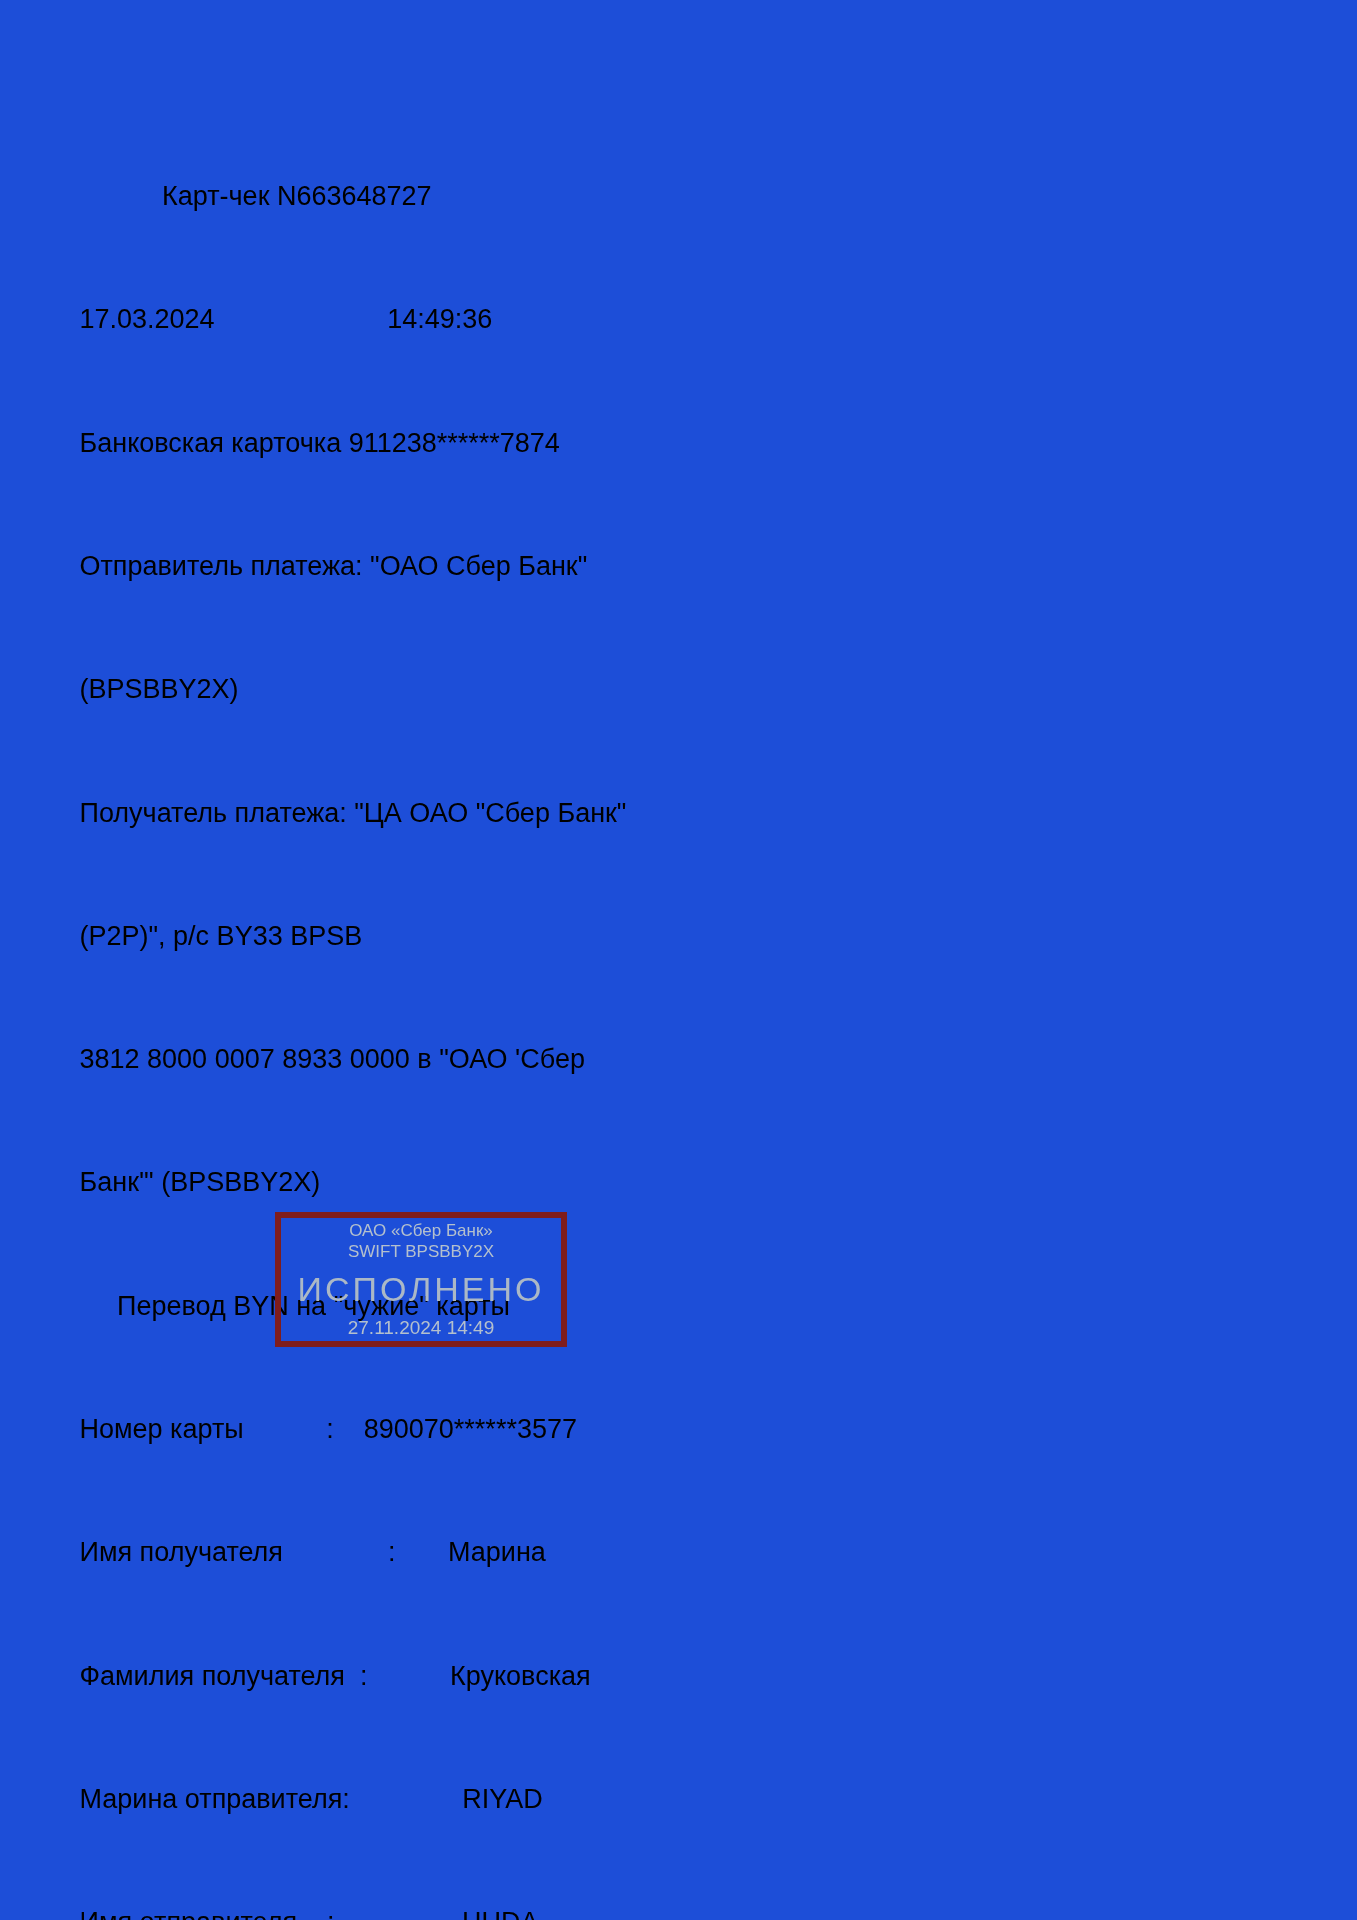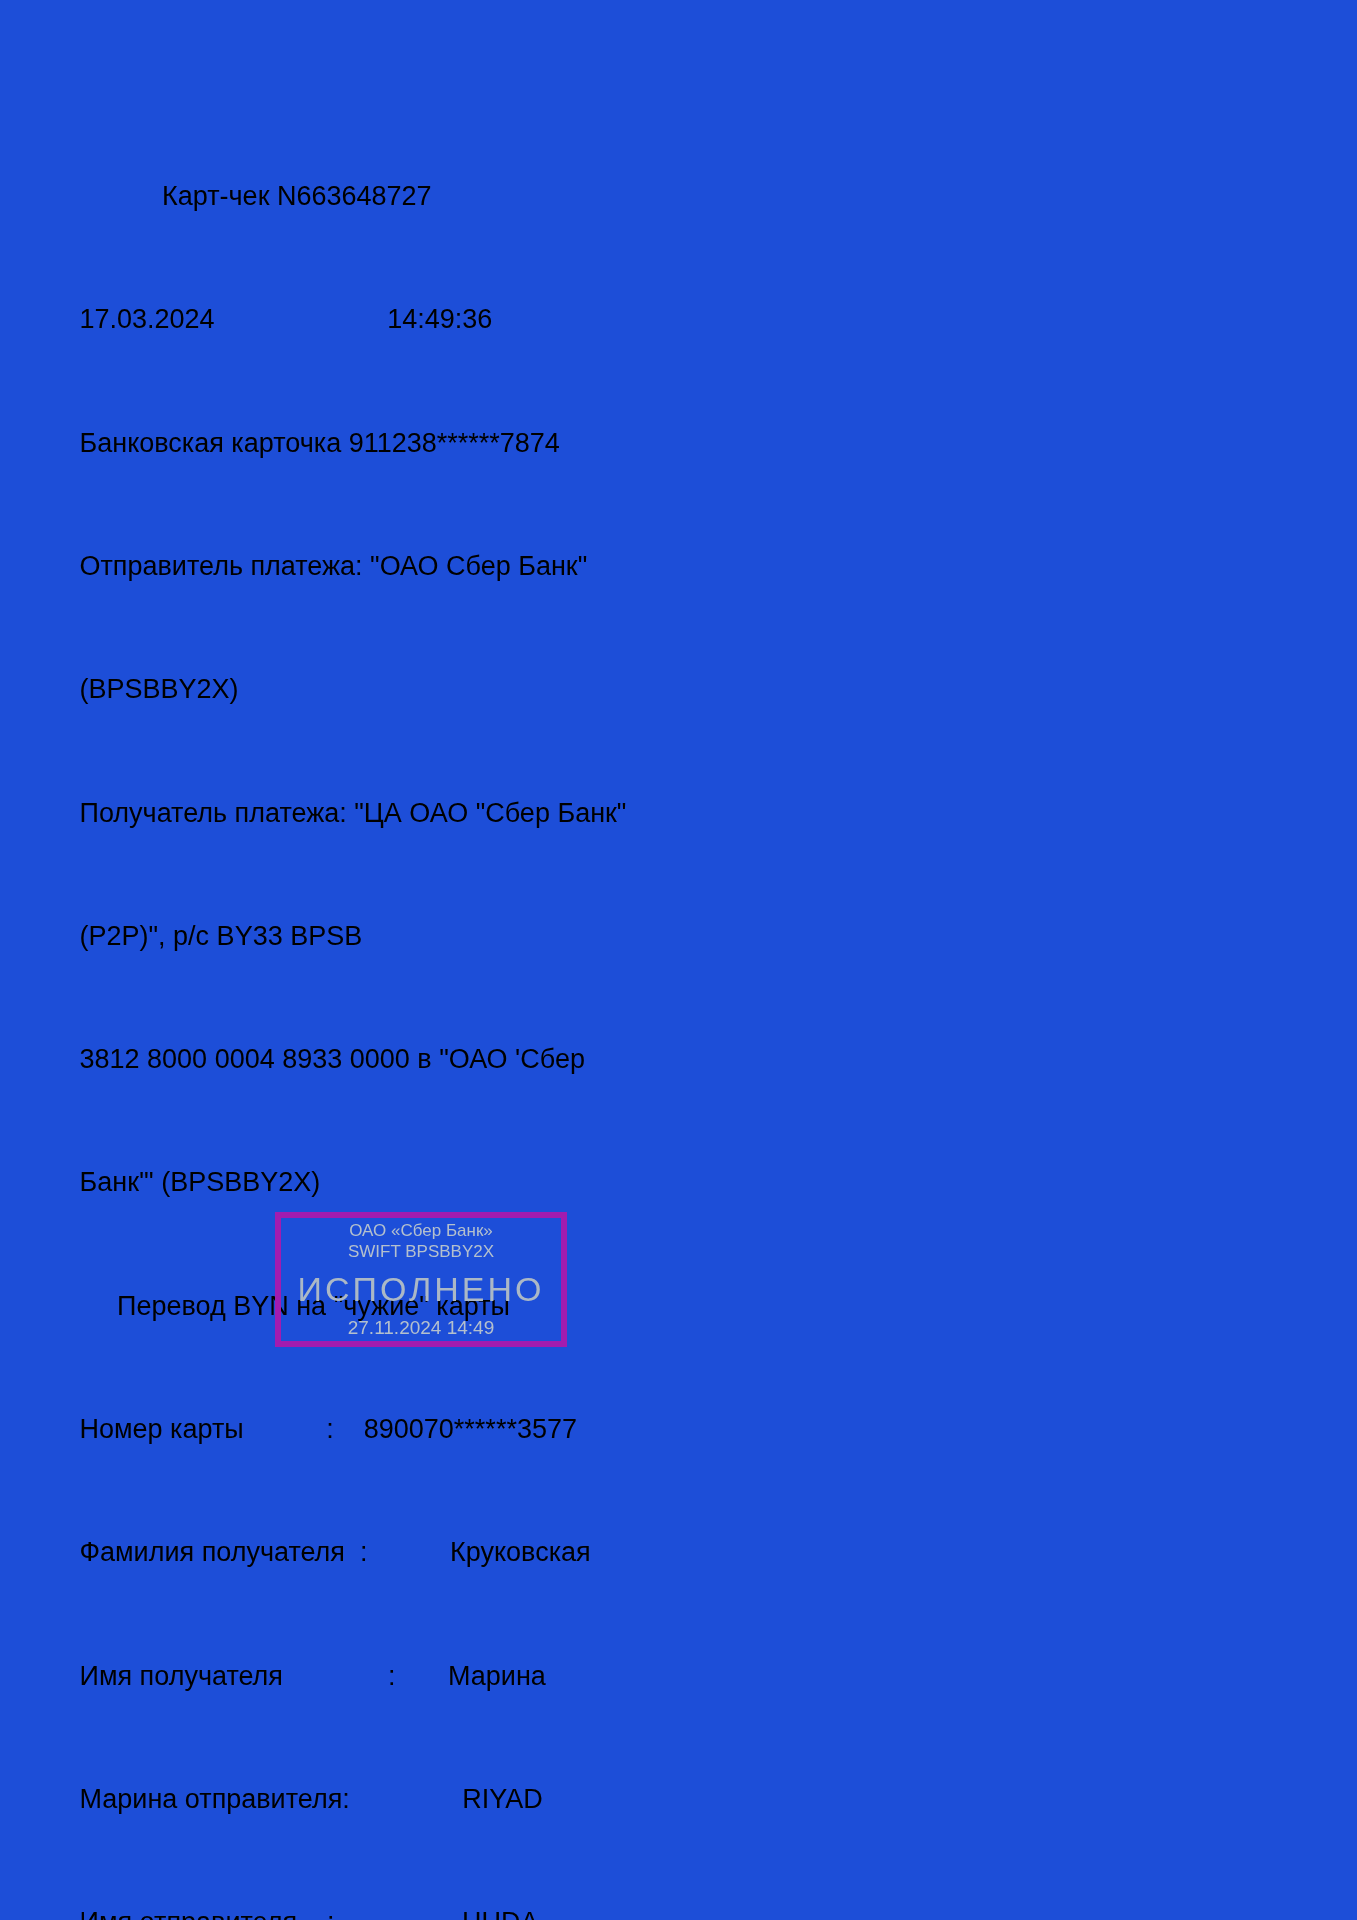--- a/index.html
+++ b/index.html
@@ -27,21 +27,21 @@
   .receipt-line {
     white-space: pre;
   }
   .stamp {
     position: absolute;
     left: 275px;
     top: 1212px;
     width: 292px;
     height: 135px;
     box-sizing: border-box;
-    border: 6px solid #a21caf;
+    border: 6px solid #7f1d1d;
     background: transparent;
     display: flex;
     flex-direction: column;
     align-items: center;
     justify-content: center;
     text-align: center;
     user-select: none;
   }
   .stamp-org,
   .stamp-swift {
@@ -73,26 +73,26 @@
 <div class="page">
 
   <div class="receipt-lines">
     <div class="receipt-line">            Карт-чек N663648727</div>
     <div class="receipt-line"> 17.03.2024                       14:49:36</div>
     <div class="receipt-line"> Банковская карточка 911238******7874</div>
     <div class="receipt-line"> Отправитель платежа: "ОАО Сбер Банк"</div>
     <div class="receipt-line"> (BPSBBY2X)</div>
     <div class="receipt-line"> Получатель платежа: "ЦА ОАО "Сбер Банк"</div>
     <div class="receipt-line"> (P2P)", р/с BY33 BPSB</div>
-    <div class="receipt-line"> 3812 8000 0004 8933 0000 в "ОАО 'Сбер</div>
+    <div class="receipt-line"> 3812 8000 0007 8933 0000 в "ОАО 'Сбер</div>
     <div class="receipt-line"> Банк'" (BPSBBY2X)</div>
     <div class="receipt-line">      Перевод BYN на "чужие" карты</div>
     <div class="receipt-line"> Номер карты           :    890070******3577</div>
+    <div class="receipt-line"> Имя получателя              :       Марина</div>
     <div class="receipt-line"> Фамилия получателя  :           Круковская</div>
-    <div class="receipt-line"> Имя получателя              :       Марина</div>
     <div class="receipt-line"> Марина отправителя:               RIYAD</div>
     <div class="receipt-line"> Имя отправителя    :                 HUDA</div>
     
     
     
     
     
     
     
     

